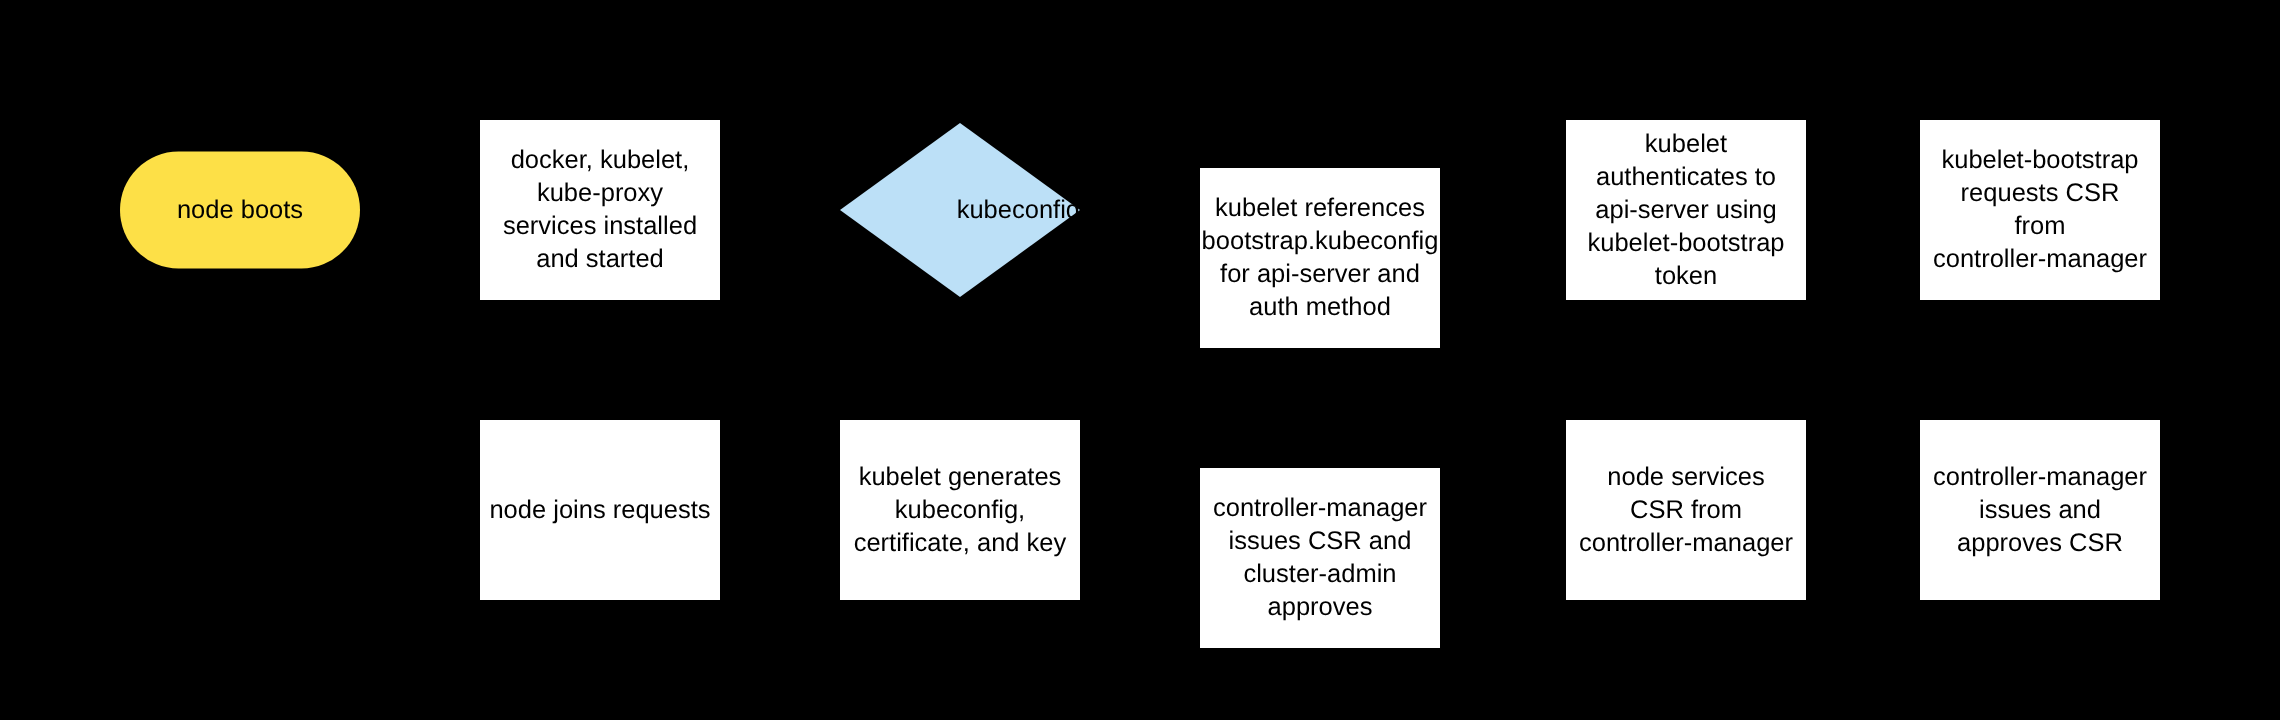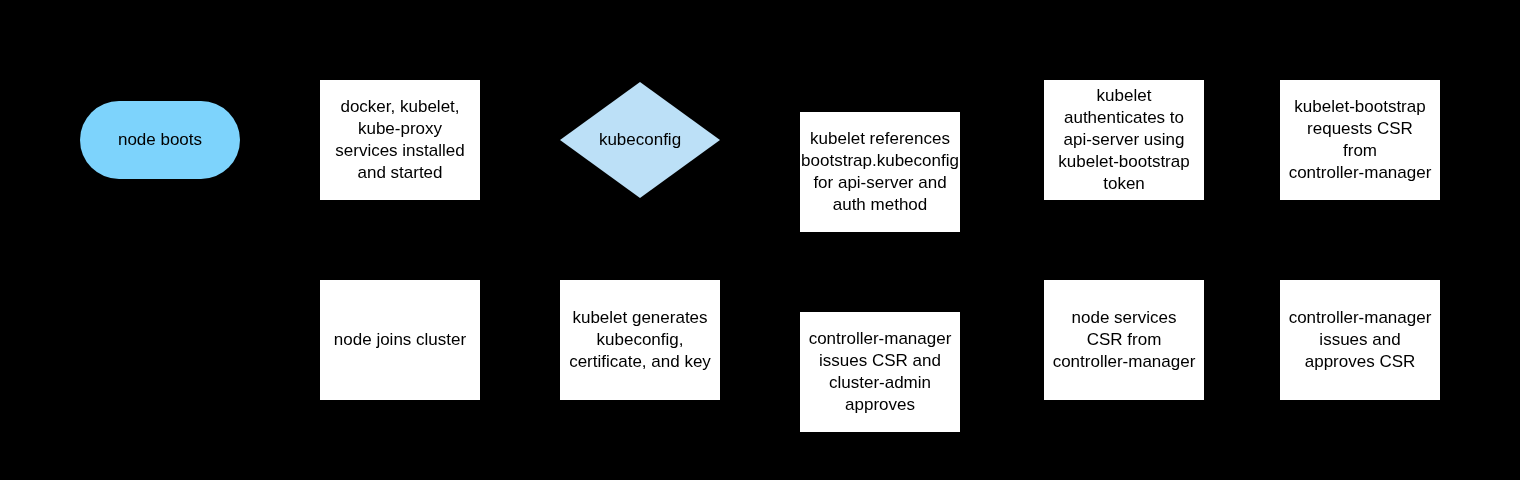--- a/index.html
+++ b/index.html
@@ -33,26 +33,27 @@
     z-index: 2;
     white-space: pre-line;
     width: 170px;
   }
   .process {
     height: 120px;
     background: #ffffff;
   }
   .terminal {
     height: 78px;
-    background: #7dd3fc;
+    background: #fde047;
     border-radius: 39px;
   }
   .decision {
     height: 120px;
     background: transparent;
+    text-align: right;
   }
   .diamond-shape {
     position: absolute;
     left: 0; top: 2px;
     width: 160px;
     height: 116px;
     background: #bce0f7;
     clip-path: polygon(50% 0%, 100% 50%, 50% 100%, 0% 50%);
     z-index: 1;
   }
@@ -107,21 +108,21 @@
 
   <div class="node process r1 c6">
     <span class="lbl">kubelet-bootstrap
 requests CSR
 from
 controller-manager</span>
   </div>
 
 
   <div class="node process r2 c2">
-    <span class="lbl">node joins cluster</span>
+    <span class="lbl">node joins requests</span>
   </div>
 
   <div class="node process r2 c3">
     <span class="lbl">kubelet generates
 kubeconfig,
 certificate, and key</span>
   </div>
 
   <div class="node process r2 c4">
     <span class="lbl">controller-manager

